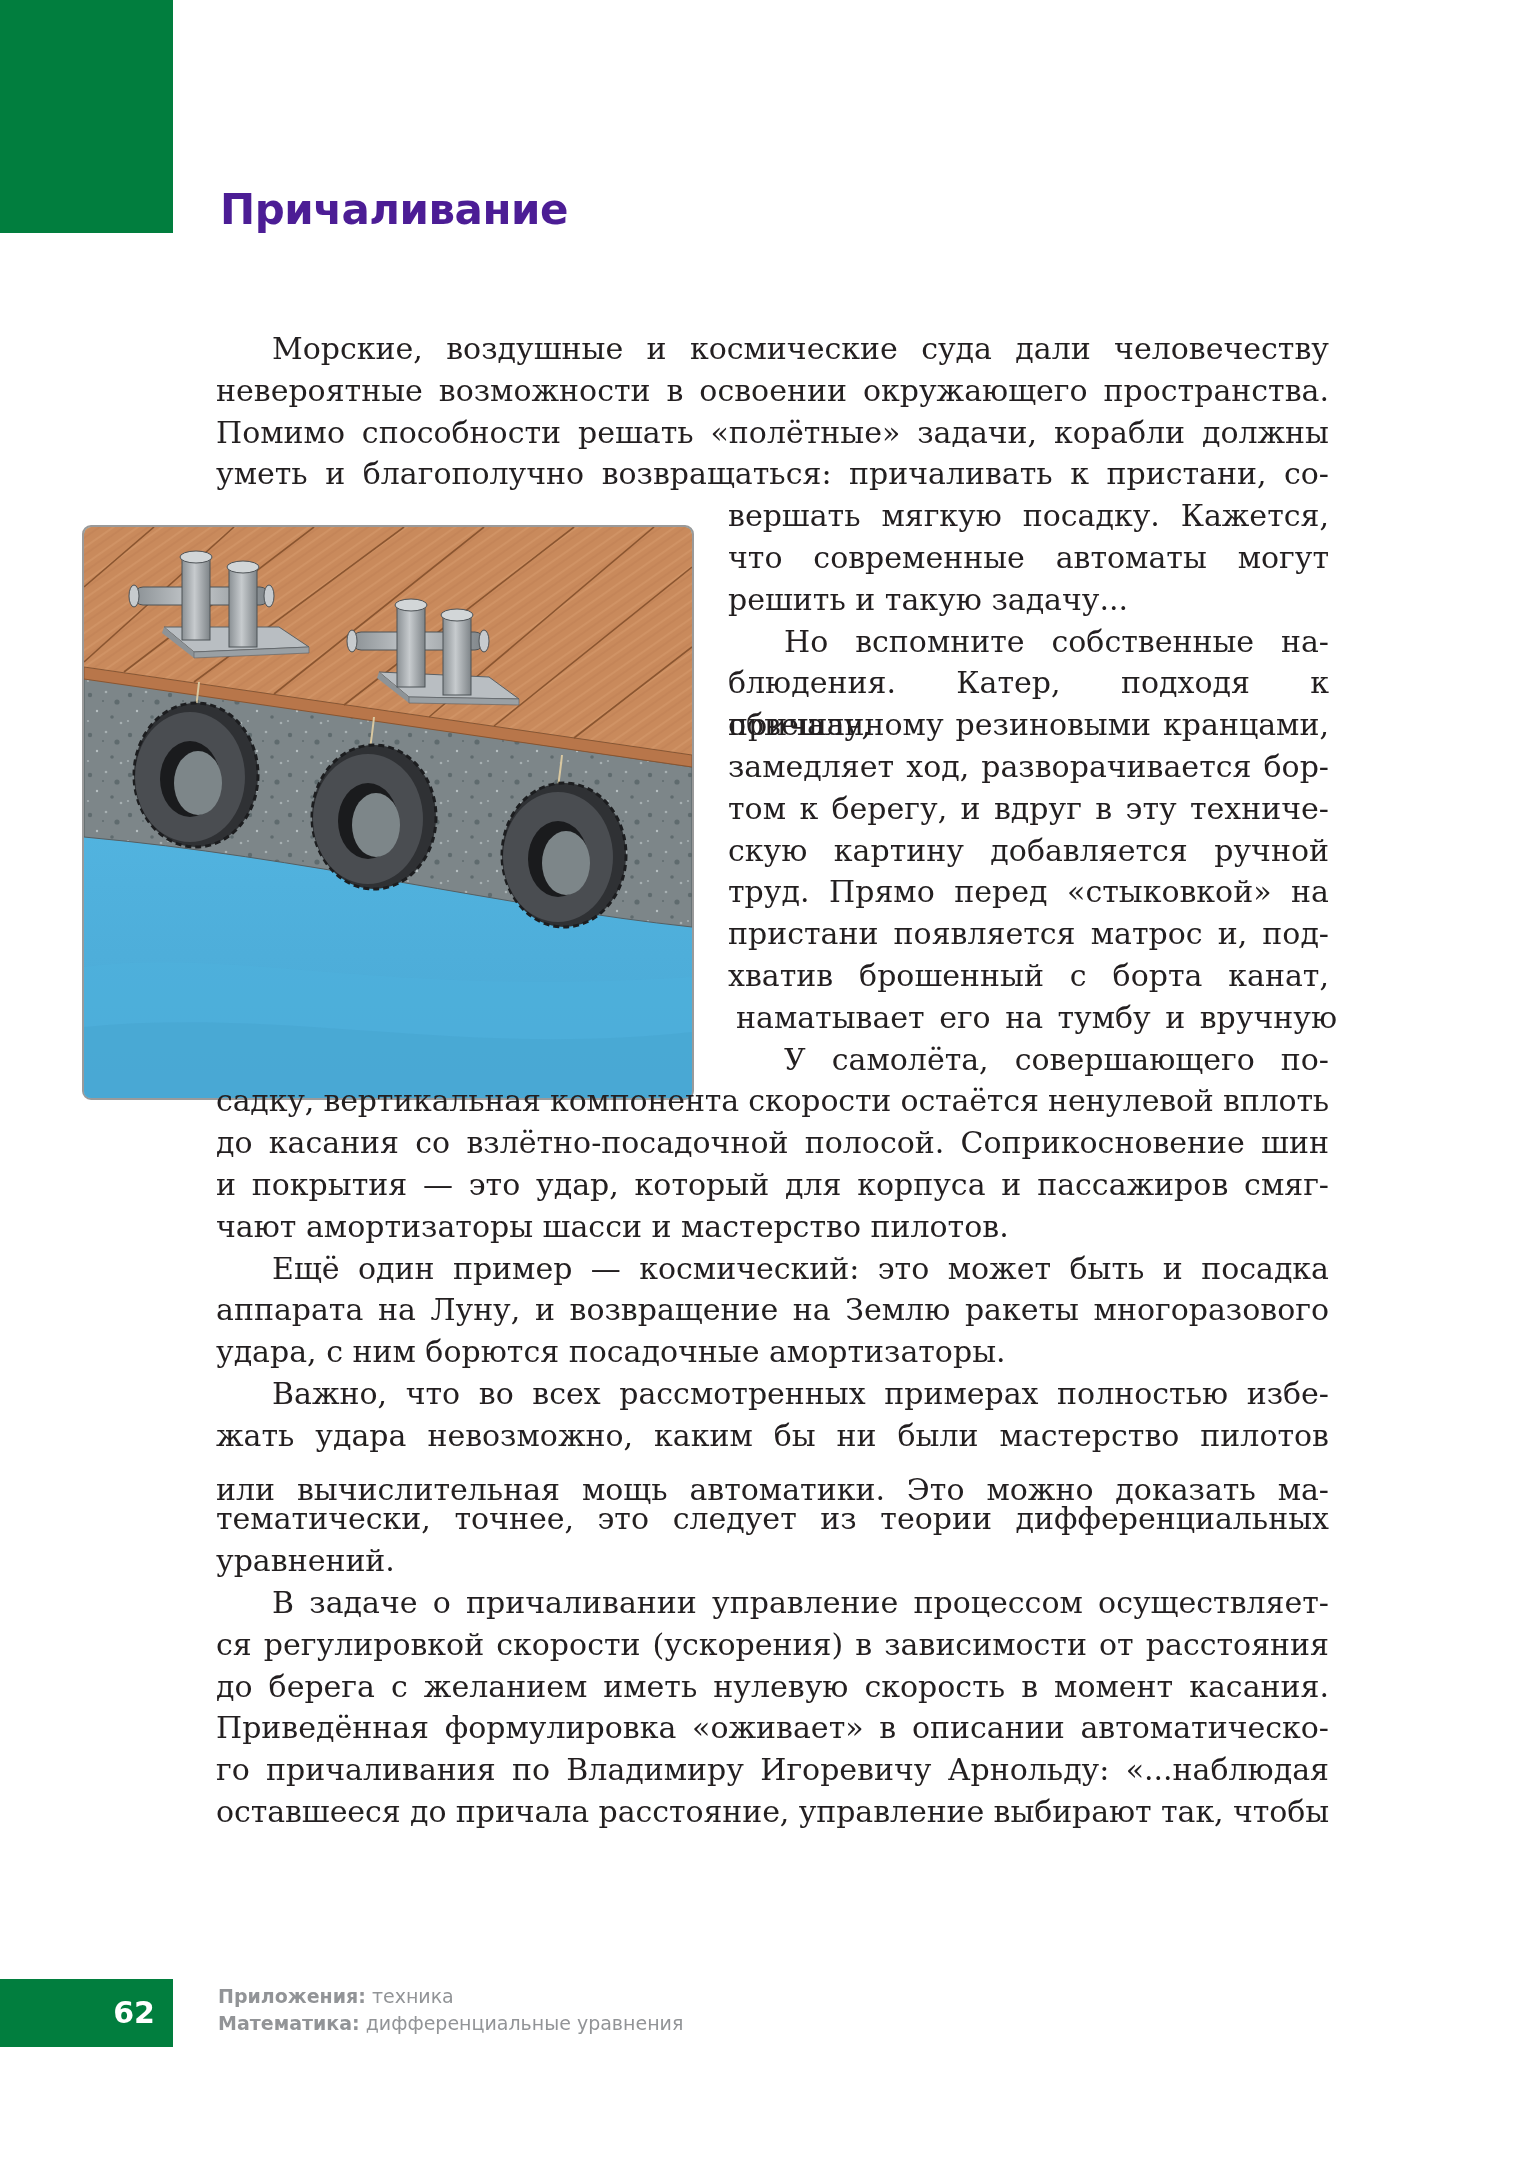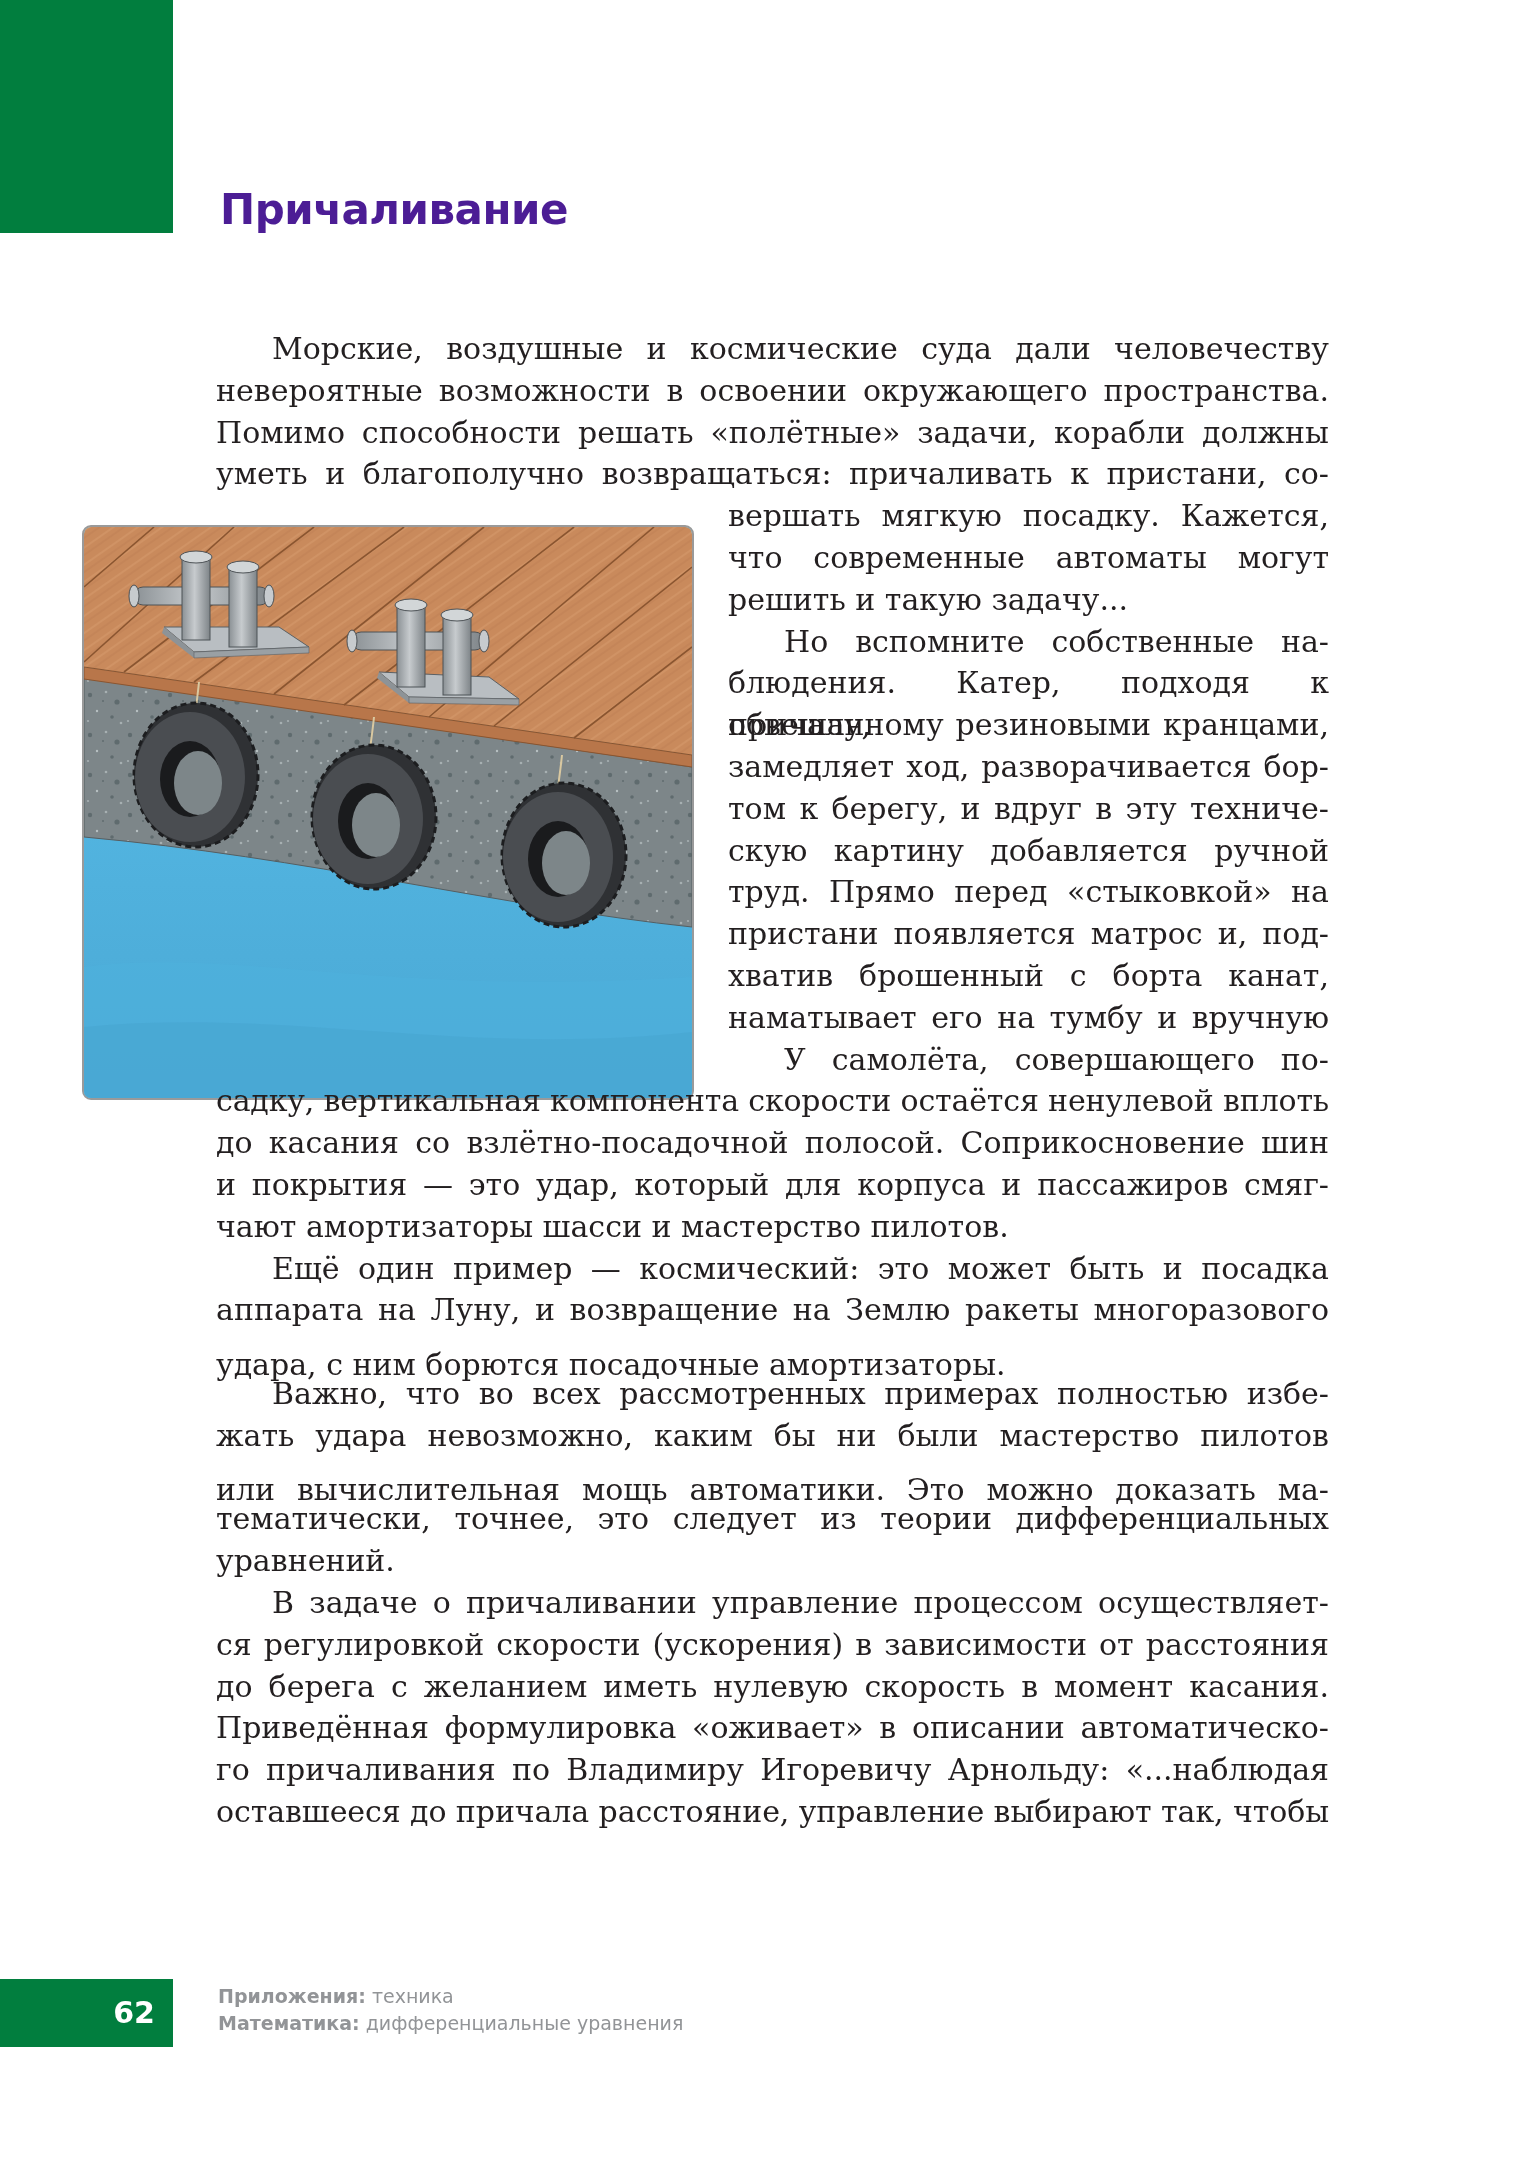--- a/index.html
+++ b/index.html
@@ -158,29 +158,29 @@
   <div class="line narrow last"><span class="t" style="width: 601px; white-space: normal;">решить и такую задачу...</span></div>
   <div class="line narrow indent"><span class="t" style="width: 545px; white-space: normal;">Но вспомните собственные на-</span></div>
   <div class="line narrow"><span class="t" style="width: 601px; white-space: normal;">блюдения. Катер, подходя к причалу,</span></div>
   <div class="line narrow"><span class="t" style="width: 601px; white-space: normal;">обвешанному резиновыми кранцами,</span></div>
   <div class="line narrow"><span class="t" style="width: 601px; white-space: normal;">замедляет ход, разворачивается бор-</span></div>
   <div class="line narrow"><span class="t" style="width: 601px; white-space: normal;">том к берегу, и вдруг в эту техниче-</span></div>
   <div class="line narrow"><span class="t" style="width: 601px; white-space: normal;">скую картину добавляется ручной</span></div>
   <div class="line narrow"><span class="t" style="width: 601px; white-space: normal;">труд. Прямо перед «стыковкой» на</span></div>
   <div class="line narrow"><span class="t" style="width: 601px; white-space: normal;">пристани появляется матрос и, под-</span></div>
   <div class="line narrow"><span class="t" style="width: 601px; white-space: normal;">хватив брошенный с борта канат,</span></div>
-  <div class="line narrow"><span class="t" style="width: 601px; white-space: normal;">наматывает его на тумбу и вручную</span></div>
+  <div class="line narrow"><span class="t" style="width: 601px; white-space: normal; margin-left: 8px;">наматывает его на тумбу и вручную</span></div>
   <div class="line narrow indent"><span class="t" style="width: 545px; white-space: normal;">У самолёта, совершающего по-</span></div>
   <div class="line"><span class="t" style="width: 1113px; white-space: normal; letter-spacing: -0.17px;">садку, вертикальная компонента скорости остаётся ненулевой вплоть</span></div>
   <div class="line"><span class="t" style="width: 1113px; white-space: normal;">до касания со взлётно-посадочной полосой. Соприкосновение шин</span></div>
   <div class="line"><span class="t" style="width: 1113px; white-space: normal;">и покрытия — это удар, который для корпуса и пассажиров смяг-</span></div>
   <div class="line last"><span class="t" style="width: 1113px; white-space: normal;">чают амортизаторы шасси и мастерство пилотов.</span></div>
   <div class="line indent"><span class="t" style="width: 1057px; white-space: normal;">Ещё один пример — космический: это может быть и посадка</span></div>
   <div class="line"><span class="t" style="width: 1113px; white-space: normal;">аппарата на Луну, и возвращение на Землю ракеты многоразового</span></div>
-  <div class="line last"><span class="t" style="width: 1113px; white-space: normal; margin-top: 13px;">удара, с ним борются посадочные амортизаторы.</span></div>
+  <div class="line last"><span class="t" style="width: 1113px; white-space: normal;">удара, с ним борются посадочные амортизаторы.</span></div>
   <div class="line indent"><span class="t" style="width: 1057px; white-space: normal;">Важно, что во всех рассмотренных примерах полностью избе-</span></div>
   <div class="line"><span class="t" style="width: 1113px; white-space: normal;">жать удара невозможно, каким бы ни были мастерство пилотов</span></div>
   <div class="line"><span class="t" style="width: 1113px; white-space: normal; margin-top: 12px;">или вычислительная мощь автоматики. Это можно доказать ма-</span></div>
   <div class="line"><span class="t" style="width: 1113px; white-space: normal;">тематически, точнее, это следует из теории дифференциальных</span></div>
   <div class="line last"><span class="t" style="width: 1113px; white-space: normal;">уравнений.</span></div>
   <div class="line indent"><span class="t" style="width: 1057px; white-space: normal;">В задаче о причаливании управление процессом осуществляет-</span></div>
   <div class="line"><span class="t" style="width: 1113px; white-space: normal;">ся регулировкой скорости (ускорения) в зависимости от расстояния</span></div>
   <div class="line"><span class="t" style="width: 1113px; white-space: normal;">до берега с желанием иметь нулевую скорость в момент касания.</span></div>
   <div class="line"><span class="t" style="width: 1113px; white-space: normal;">Приведённая формулировка «оживает» в описании автоматическо-</span></div>
   <div class="line"><span class="t" style="width: 1113px; white-space: normal;">го причаливания по Владимиру Игоревичу Арнольду: «...наблюдая</span></div>

